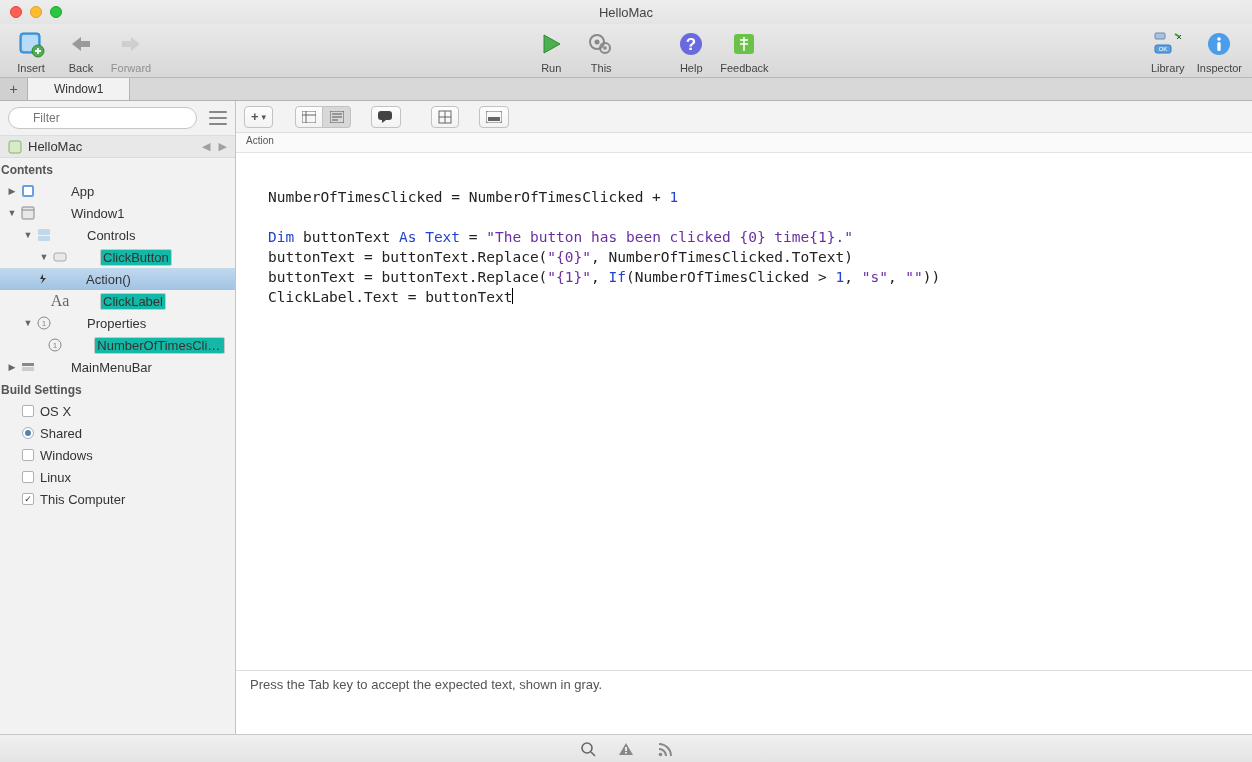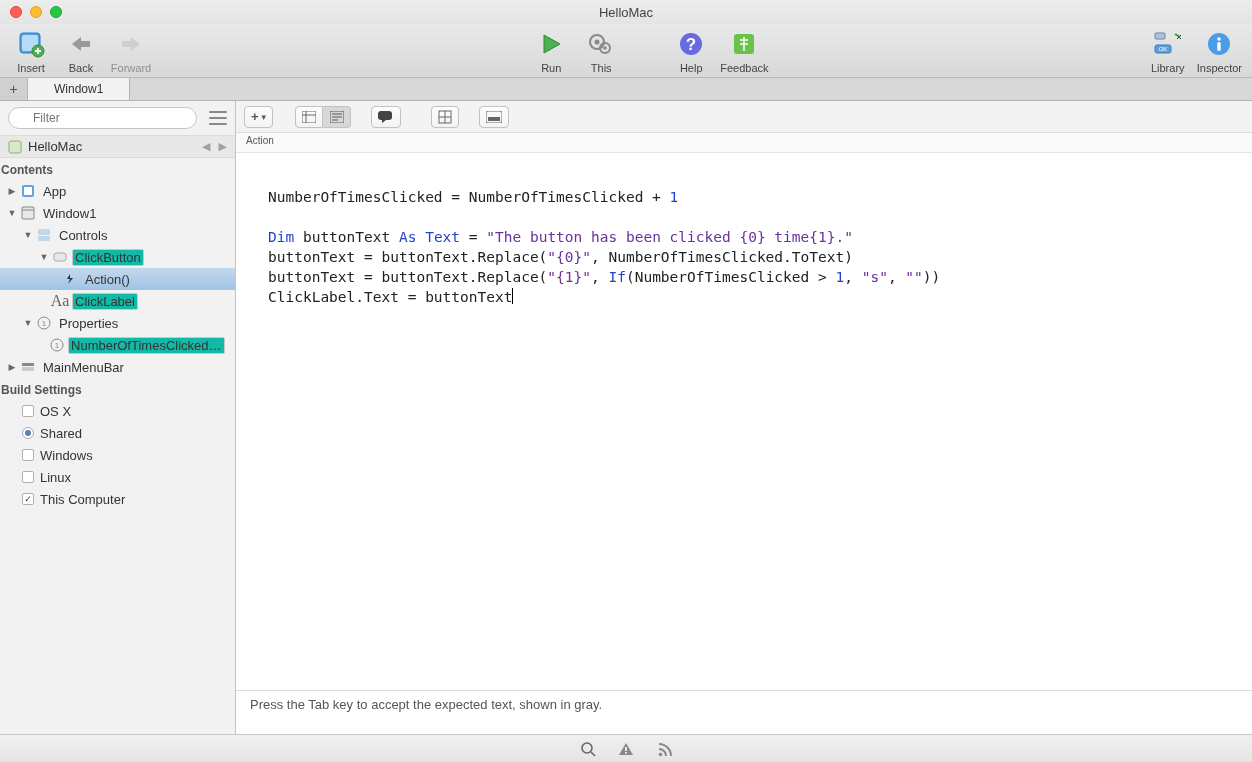--- a/index.html
+++ b/index.html
@@ -162,29 +162,30 @@
 .tree-icon {
   width: 16px; height: 16px;
   margin: 0 4px 0 2px;
   display: inline-flex; align-items: center; justify-content: center;
   font-size: 10px;
 }
 .tree-label-box {
   border: 1px solid transparent;
   padding: 0 2px;
   border-radius: 2px;
+  margin-left: 28px;
 }
 .tree-label-box.boxed {
   border: 1px solid #c8c8c8;
   background: #14b8a6;
 }
 .indent-1 { padding-left: 6px; }
 .indent-2 { padding-left: 22px; }
 .indent-3 { padding-left: 38px; }
-.indent-4 { padding-left: 48px; }
+.indent-4 { padding-left: 21px; }
 .checkbox {
   width: 12px; height: 12px;
   border: 1px solid #b0b0b0;
   border-radius: 2px;
   background: #fff;
   margin-right: 6px;
   display: inline-flex; align-items: center; justify-content: center;
   font-size: 9px;
   color: #333;
 }
@@ -252,21 +253,21 @@
 }
 .kw { color: #2244cc; text-align: right; }
 .num { color: #2244cc; }
 .str { color: #6b2fa0; }
 .tip-bar {
   border-top: 1px solid #dcdcdc;
   padding: 6px 14px;
   font-size: 13px;
   color: #555;
   background: #fff;
-  height: 44px;
+  height: 64px;
 }
 .statusbar {
   height: 28px;
   background: linear-gradient(#f0f0f0, #e4e4e4);
   border-top: 1px solid #c8c8c8;
   display: flex;
   align-items: center;
   justify-content: center;
   gap: 22px;
   color: #666;

